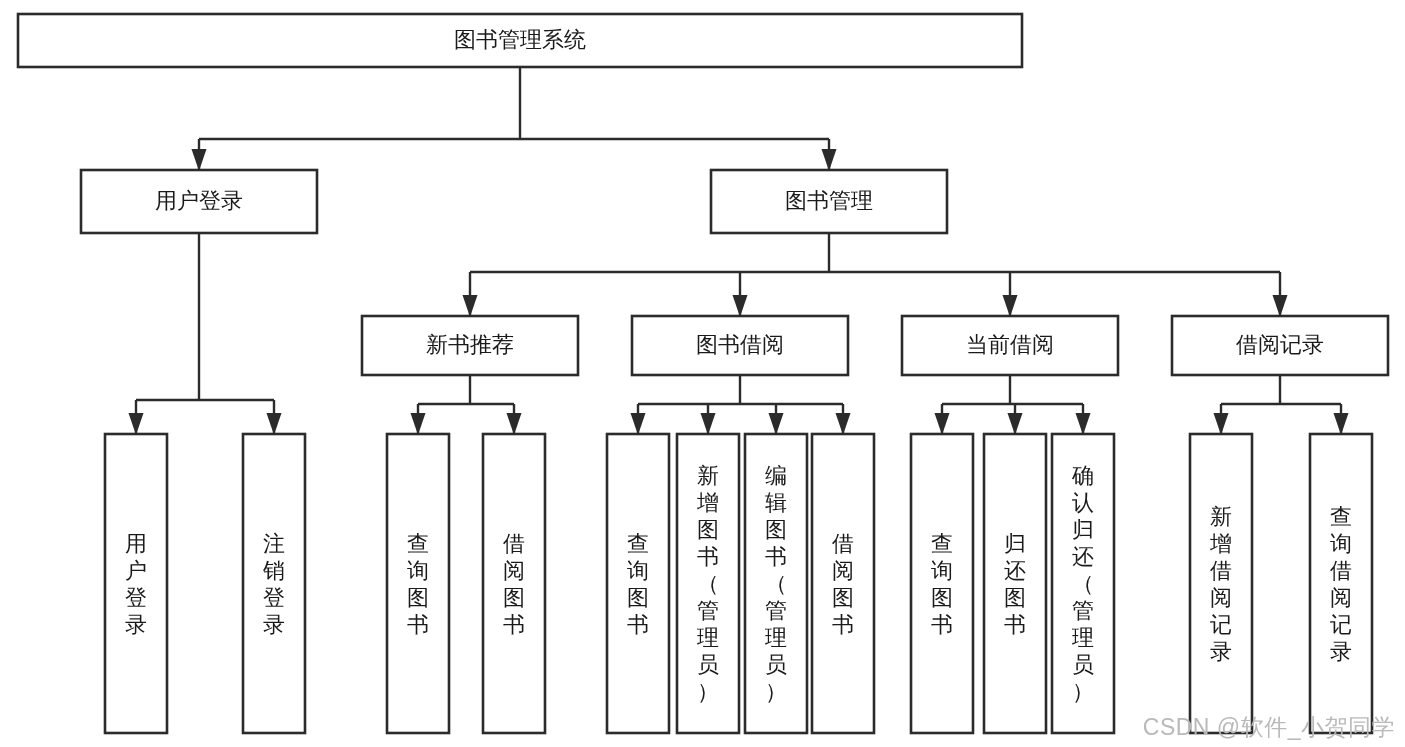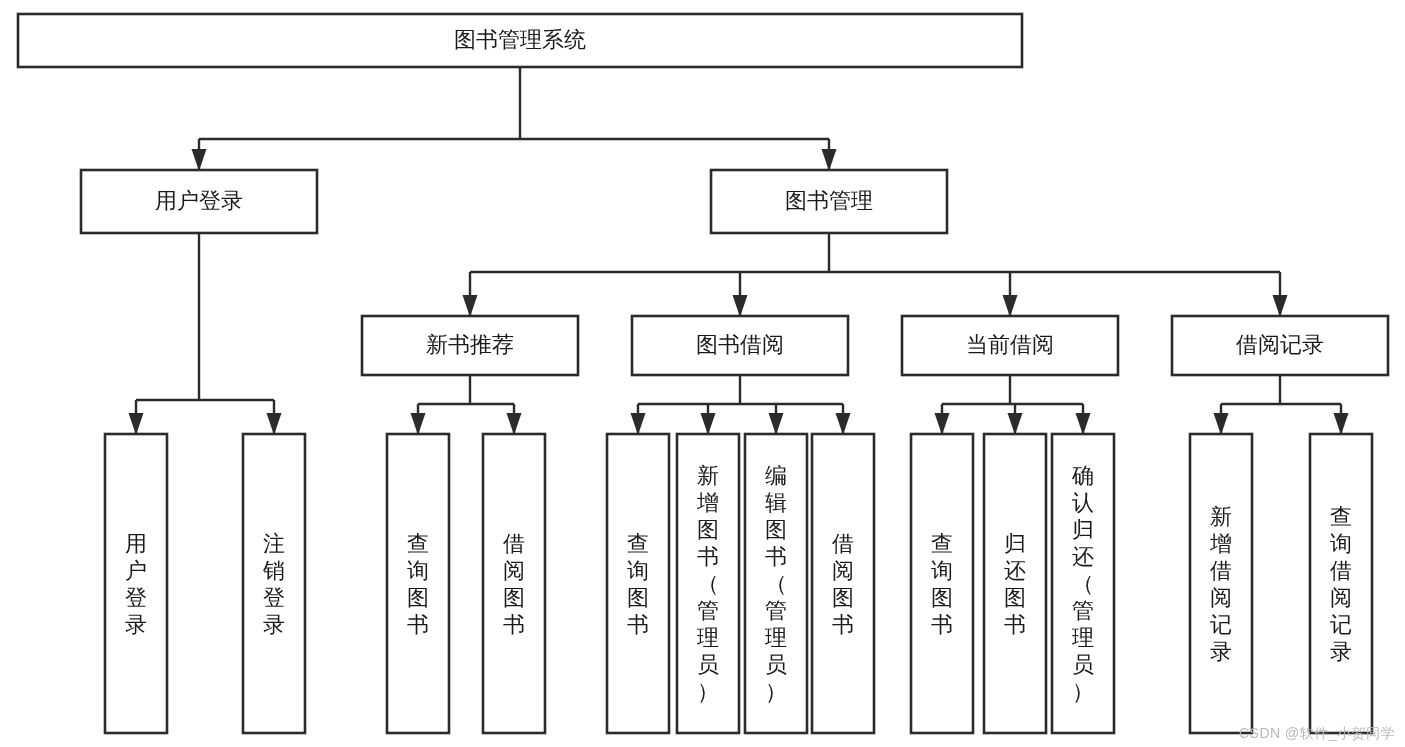--- a/index.html
+++ b/index.html
@@ -52,21 +52,21 @@
     font-family: "Liberation Sans", "DejaVu Sans", sans-serif;
     font-size: 22px;
     fill: #1a1a1a;
     text-anchor: middle;
   }
   .watermark {
     position: absolute;
     right: 10px;
     bottom: 4px;
     font-family: "Liberation Sans", "DejaVu Sans", sans-serif;
-    font-size: 14px;
+    font-size: 23px;
     color: #b9b9b9;
     white-space: nowrap;
     letter-spacing: 0.5px;
     pointer-events: none;
     margin-left: 6px;
   }
 </style>
 </head>
 <body>
 

